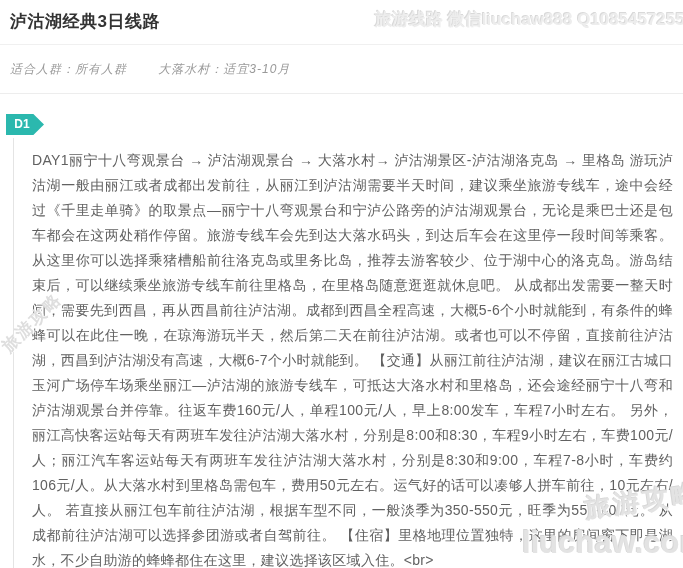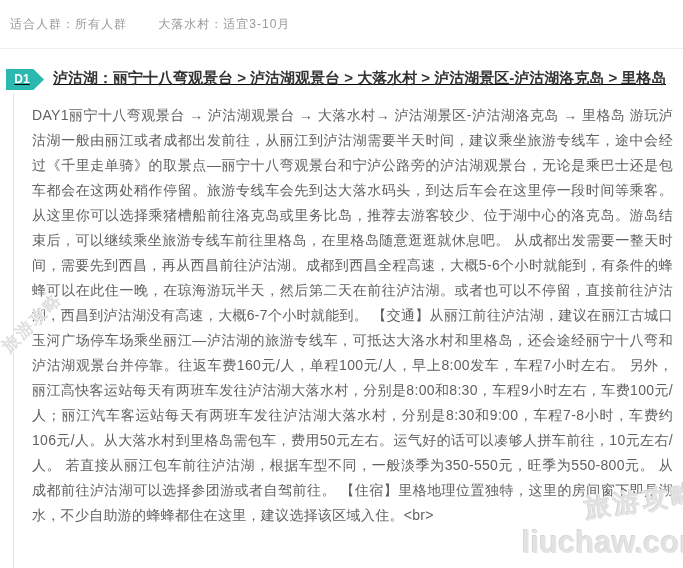--- a/index.html
+++ b/index.html
@@ -27,29 +27,29 @@
     text-shadow:-1px -1px 0 #d9d9d9, 1px 1px 0 #ffffff;
     pointer-events:none;
   }
 
   
   .meta-row{
     padding:16px 10px 15px 10px;
     border-bottom:1px solid #ededed;
     font-size:12px;color:#999999;
   }
-  .meta-tag{margin-right:28px;letter-spacing:1px;}
+  .meta-tag{margin-right:28px;letter-spacing:1px;font-style:italic;}
 
   
   .day-section{position:relative;padding:20px 0 0 0;}
   .timeline-line{
     position:absolute;left:13px;top:44px;width:1px;height:600px;
     background:#e4e4e4;
   }
-  .day-header{position:relative;display:flex;align-items:flex-start;text-decoration:underline;}
+  .day-header{position:relative;display:flex;align-items:center;}
   .day-badge{
     position:relative;z-index:2;
     margin-left:6px;width:38px;height:21px;line-height:21px;
     background:#2bb8ae;color:#ffffff;
     font-size:12px;font-weight:bold;text-align:center;
     clip-path:polygon(0 0,72% 0,100% 50%,72% 100%,0 100%);
     padding-right:6px;box-sizing:border-box;
   }
   .route-title{
     margin:0 10px 0 9px;font-size:15px;font-weight:bold;color:#333333;
@@ -80,32 +80,35 @@
   }
   .wm-bottom .l2{
     display:block;font-size:31px;font-weight:bold;margin-top:2px;
   }
 </style>
 </head>
 <body>
 
 <div class="page">
 
+  <div class="title-row">
+    <h1 class="page-title">泸沽湖经典3日线路</h1>
+    <div class="wm-top">旅游线路 微信liuchaw888 Q1085457255</div>
+  </div>
 
   <div class="meta-row">
     <span class="meta-tag"><span>适合人群：</span><span>所有人群</span></span>
     <span class="meta-tag"><span>大落水村：</span><span>适宜3-10月</span></span>
   </div>
 
   <div class="day-section">
     <div class="timeline-line"></div>
 
     <div class="day-header">
       <div class="day-badge">D1</div>
-      <h2 class="route-title">泸沽湖：丽宁十八弯观景台 &gt; 泸沽湖观景台 &gt; 大落水村 &gt; 泸沽湖景区-泸沽湖洛克岛 &gt; 里格岛</h2>
     </div>
 
     <p class="day-body">DAY1丽宁十八弯观景台 → 泸沽湖观景台 → 大落水村→ 泸沽湖景区-泸沽湖洛克岛 → 里格岛 游玩泸沽湖一般由丽江或者成都出发前往，从丽江到泸沽湖需要半天时间，建议乘坐旅游专线车，途中会经过《千里走单骑》的取景点—丽宁十八弯观景台和宁泸公路旁的泸沽湖观景台，无论是乘巴士还是包车都会在这两处稍作停留。旅游专线车会先到达大落水码头，到达后车会在这里停一段时间等乘客。从这里你可以选择乘猪槽船前往洛克岛或里务比岛，推荐去游客较少、位于湖中心的洛克岛。游岛结束后，可以继续乘坐旅游专线车前往里格岛，在里格岛随意逛逛就休息吧。 从成都出发需要一整天时间，需要先到西昌，再从西昌前往泸沽湖。成都到西昌全程高速，大概5-6个小时就能到，有条件的蜂蜂可以在此住一晚，在琼海游玩半天，然后第二天在前往泸沽湖。或者也可以不停留，直接前往泸沽湖，西昌到泸沽湖没有高速，大概6-7个小时就能到。 【交通】从丽江前往泸沽湖，建议在丽江古城口玉河广场停车场乘坐丽江—泸沽湖的旅游专线车，可抵达大洛水村和里格岛，还会途经丽宁十八弯和泸沽湖观景台并停靠。往返车费160元/人，单程100元/人，早上8:00发车，车程7小时左右。 另外，丽江高快客运站每天有两班车发往泸沽湖大落水村，分别是8:00和8:30，车程9小时左右，车费100元/人；丽江汽车客运站每天有两班车发往泸沽湖大落水村，分别是8:30和9:00，车程7-8小时，车费约106元/人。从大落水村到里格岛需包车，费用50元左右。运气好的话可以凑够人拼车前往，10元左右/人。 若直接从丽江包车前往泸沽湖，根据车型不同，一般淡季为350-550元，旺季为550-800元。 从成都前往泸沽湖可以选择参团游或者自驾前往。 【住宿】里格地理位置独特，这里的房间窗下即是湖水，不少自助游的蜂蜂都住在这里，建议选择该区域入住。&lt;br&gt;</p>
   </div>
 
   <div class="wm-diagonal">旅游攻略</div>
 
   <div class="wm-bottom">
     <span class="l1">旅游攻略</span>
     <span class="l2">liuchaw.com</span>

